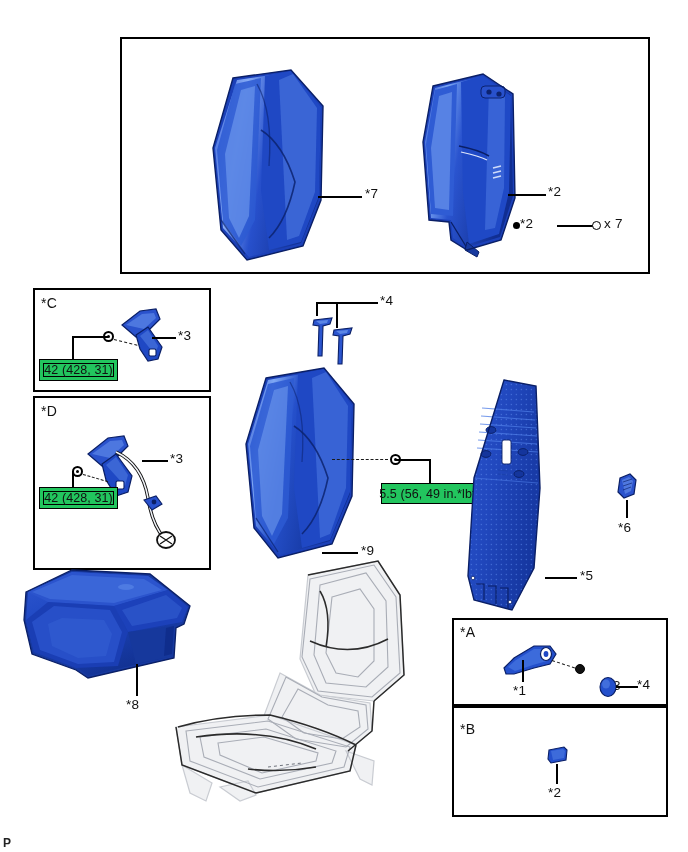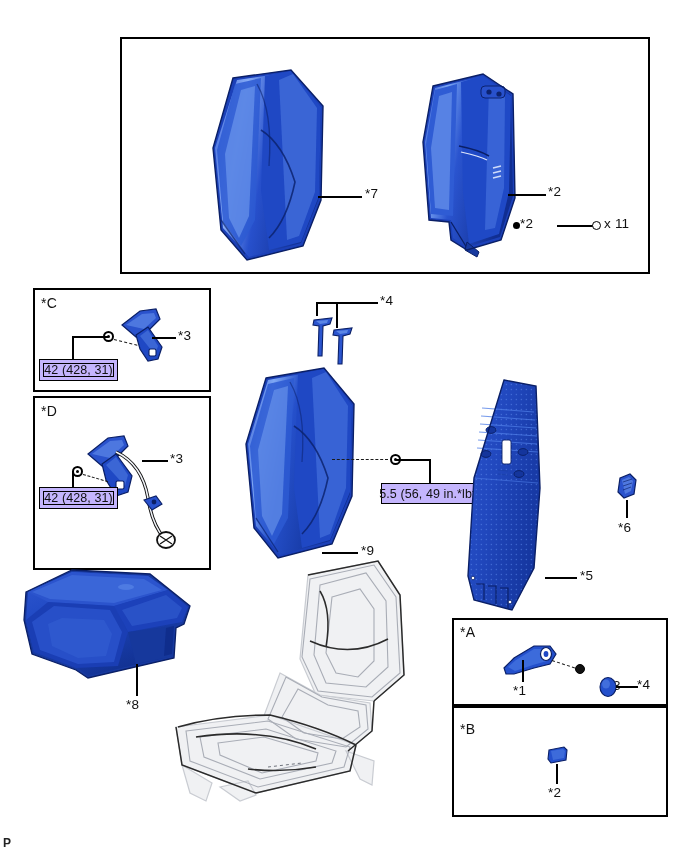--- a/index.html
+++ b/index.html
@@ -49,21 +49,21 @@
   .dashed-leader {
     position: absolute;
     height: 0;
     border-top: 1.6px dashed #1a1a1a;
   }
   
   .torque-box {
     position: absolute;
     box-sizing: border-box;
     border: 1.8px solid #000;
-    background: #c4b5fd;
+    background: #22c55e;
     display: flex;
     align-items: center;
     justify-content: center;
     font-size: 12.5px;
     color: #111;
     white-space: nowrap;
     letter-spacing: .1px;
   }
   .torque-box.double {
     padding: 3px;
@@ -196,21 +196,21 @@
       <path d="M28 14 L78 2 L108 22 L110 126 L96 168 L62 178 L46 168 L44 150 L24 148 L18 70 Z" fill="none" stroke="#0a1f66" stroke-width="1.4"></path>
     </svg>
   </div>
   <div class="leader h" style="left:508px; top:194px; width:38px;"></div>
   <div class="callout" style="left:548px; top:184px;">*2</div>
 
   <div class="marker-dot" style="left:513px; top:222px; width:7px; height:7px;"></div>
   <div class="callout" style="left:520px; top:216px;">*2</div>
   <div class="leader h" style="left:557px; top:225px; width:36px;"></div>
   <div class="marker-hollow" style="left:592px; top:221px; width:9px; height:9px;"></div>
-  <div class="callout" style="left:604px; top:216px;">x 11</div>
+  <div class="callout" style="left:604px; top:216px;">x 7</div>
 
   <div class="panel" style="left:33px; top:288px; width:178px; height:104px;"></div>
   <div class="panel-label" style="left:41px; top:295px;">*C</div>
 
   <div class="part" style="left:116px; top:305px;">
     <svg width="62" height="62" viewBox="0 0 62 62">
       <path d="M6 20 L24 6 L40 4 L44 14 L30 28 L20 32 Z" fill="#2a52cc" stroke="#0a1f66" stroke-width="1.2"></path>
       <path d="M10 20 L26 9 L38 8 L40 13 L28 24 Z" fill="#6a96ef" opacity="0.55"></path>
       <path d="M20 30 L32 22 L46 42 L42 54 L32 56 L24 44 Z" fill="#1f48c4" stroke="#0a1f66" stroke-width="1.2"></path>
       <path d="M24 31 L32 25 L42 41 L39 50 Z" fill="#5d8bec" opacity="0.45"></path>

